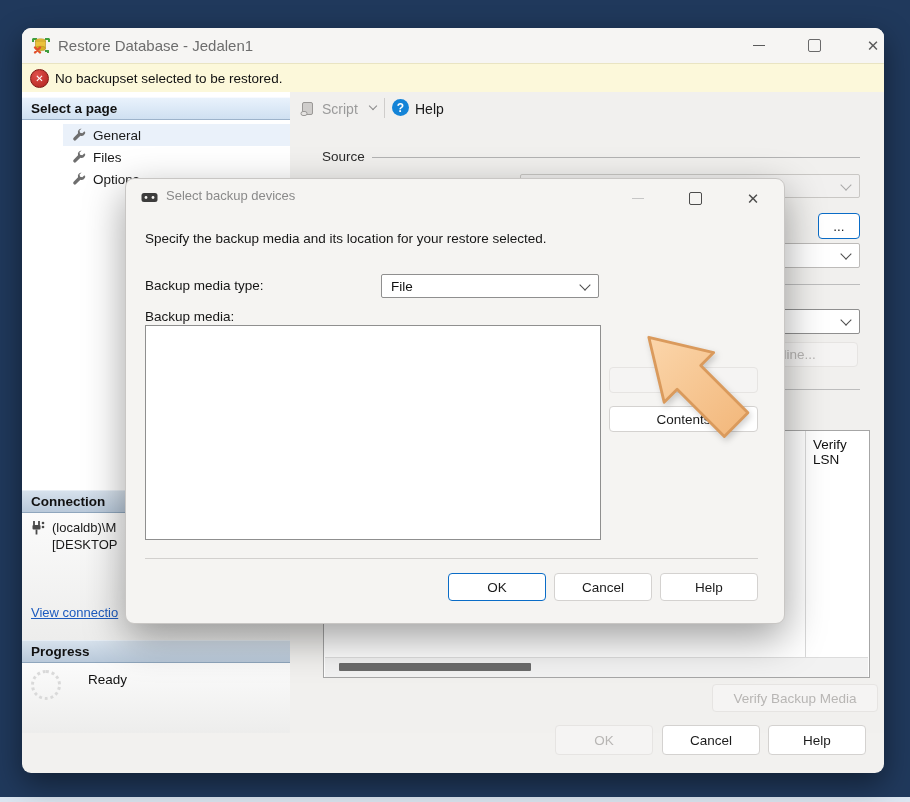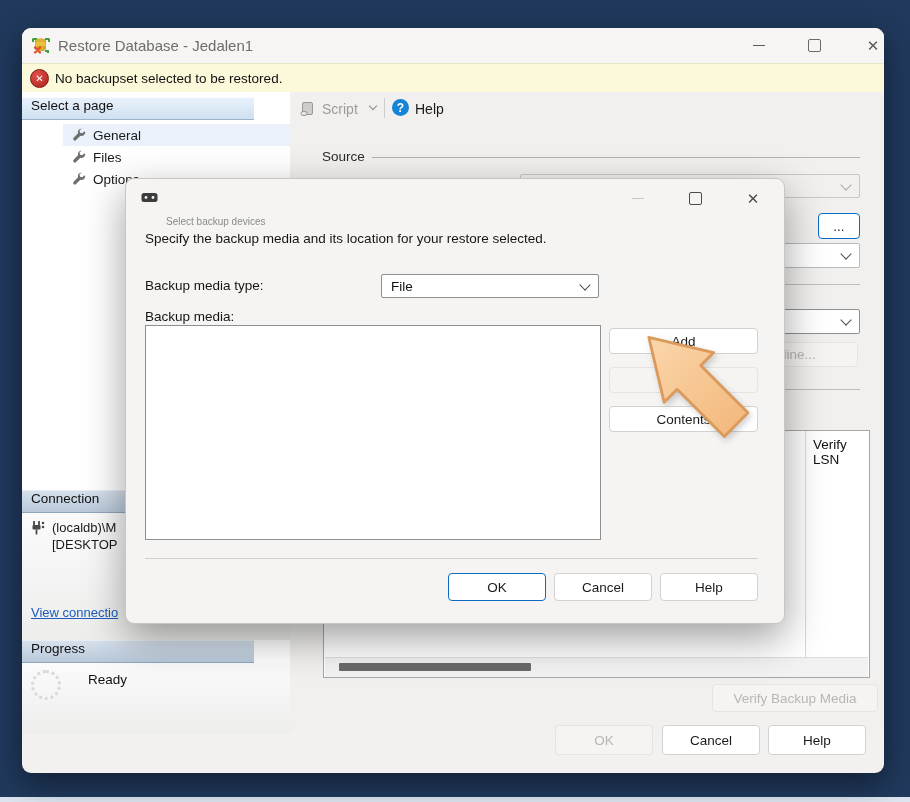--- a/index.html
+++ b/index.html
@@ -19,22 +19,22 @@
   .maxbox{width:11px;height:11px;border:1.3px solid #6a6a6a;border-radius:2px;display:inline-block;}
   .closex{font-size:15px;line-height:1;color:#5a5a5a;}
   
   #banner{position:absolute;left:0;top:35px;width:100%;height:29px;background:#fcf8da;
           border-top:1px solid #e9e4c2;border-bottom:1px solid #e9e4c2;display:flex;align-items:center;}
   #banner .txt{font-size:13.5px;color:#111;margin-left:6px;}
   .erricon{width:17px;height:17px;border-radius:50%;background:radial-gradient(circle at 35% 30%,#e0514b,#b0221e);
            border:1px solid #7e1714;color:#fff;font-size:10px;font-weight:bold;display:flex;align-items:center;justify-content:center;margin-left:8px;}
   
   #sidebar{position:absolute;left:0;top:64px;width:268px;height:641px;background:#fff;border-right:1px solid #c6c6c6;}
-  .side-hd{position:absolute;left:0;width:232px;height:23px;font-size:13.5px;font-weight:normal;color:#111;
-           display:flex;padding-left:9px;box-sizing:border-box;}
+  .side-hd{position:absolute;left:0;width:268px;height:23px;font-size:13.5px;font-weight:bold;color:#111;
+           display:flex;align-items:center;padding-left:9px;box-sizing:border-box;}
   .hd-blue{background:linear-gradient(#e9f2fc,#cfe0f1);border-bottom:1px solid #9db3cb;border-top:1px solid #f7faff;}
   .hd-steel{background:linear-gradient(#d6e1ec,#b9c9da);border-bottom:1px solid #8fa6bd;border-top:1px solid #e7eef5;}
   .page-item{position:absolute;left:0;width:268px;height:22px;display:flex;align-items:center;font-size:13.5px;color:#1a1a1a;margin-left:41px;}
   .page-item .wr{margin-left:9px;margin-right:7px;display:flex;}
   .sec-body{position:absolute;left:0;width:268px;background:linear-gradient(#fbfbfb,#ededec);}
   .conn-line{font-size:13px;color:#1a1a1a;line-height:17px;}
   #view-link{color:#1d5bbf;text-decoration:underline;font-size:13px;}
   .spinner{width:24px;height:24px;border-radius:50%;border:3.4px dotted #d9d9d9;}
   
   #rightpanel{position:absolute;left:268px;top:64px;width:594px;height:641px;background:#f1f0ee;}
@@ -54,21 +54,21 @@
   .btn.disabled{color:#b8b6b4;background:#f5f4f3;border-color:#e6e4e2;}
   .btn.default{border:1.6px solid #0a6cc7;}
   .grid{background:#fff;border:1px solid #a6a6a6;}
   .grid .coldiv{position:absolute;top:0;width:1px;height:100%;background:#d8d8d8;}
   .grid .hdr{position:absolute;font-size:13.5px;color:#111;}
   .hscroll{position:absolute;background:#f2f2f2;border-top:1px solid #dcdcdc;}
   .hthumb{position:absolute;background:#6a6a6a;border-radius:1px;}
   
   #modal{position:absolute;left:125px;top:178px;width:658px;height:444px;background:#f5f4f2;
          border:1px solid #c8c6c4;border-radius:9px;box-shadow:0 14px 40px rgba(0,0,0,.38);z-index:10;}
-  #modal .ttl{color:#8a8a8a;font-size:10px;margin-top:28px;}
+  #modal .ttl{color:#8a8a8a;font-size:13px;}
   #modal .winctl{height:36px;}
   .mlabel{font-size:13.5px;color:#161616;}
   #media-list{position:absolute;background:#fff;border:1px solid #8f8f8f;}
   .sep{position:absolute;height:1px;background:#d2d0ce;}
   
   #arrow{position:absolute;left:637px;top:329px;z-index:30;filter:drop-shadow(2px 3px 3px rgba(0,0,0,.18));}
 </style>
 </head>
 <body>
 
@@ -232,21 +232,20 @@
 
   <span class="mlabel abs" style="left:19px;top:99px;">Backup media type:</span>
   <div class="combo abs" style="left:255px;top:95px;width:218px;height:24px;">
     <span>File</span>
     <span class="chev" style="margin-left:auto;"></span>
   </div>
 
   <span class="mlabel abs" style="left:19px;top:130px;">Backup media:</span>
   <div id="media-list" style="left:19px;top:146px;width:454px;height:213px;"></div>
 
-  <div class="btn abs" style="left:483px;top:149px;width:149px;height:26px;">Add</div>
   <div class="btn disabled abs" style="left:483px;top:188px;width:149px;height:26px;">Remove</div>
   <div class="btn abs" style="left:483px;top:227px;width:149px;height:26px;">Contents</div>
 
   <div class="sep" style="left:19px;top:379px;width:613px;"></div>
 
   <div class="btn default abs" style="left:322px;top:394px;width:98px;height:28px;">OK</div>
   <div class="btn abs" style="left:428px;top:394px;width:98px;height:28px;">Cancel</div>
   <div class="btn abs" style="left:534px;top:394px;width:98px;height:28px;">Help</div>
 </div>
 

